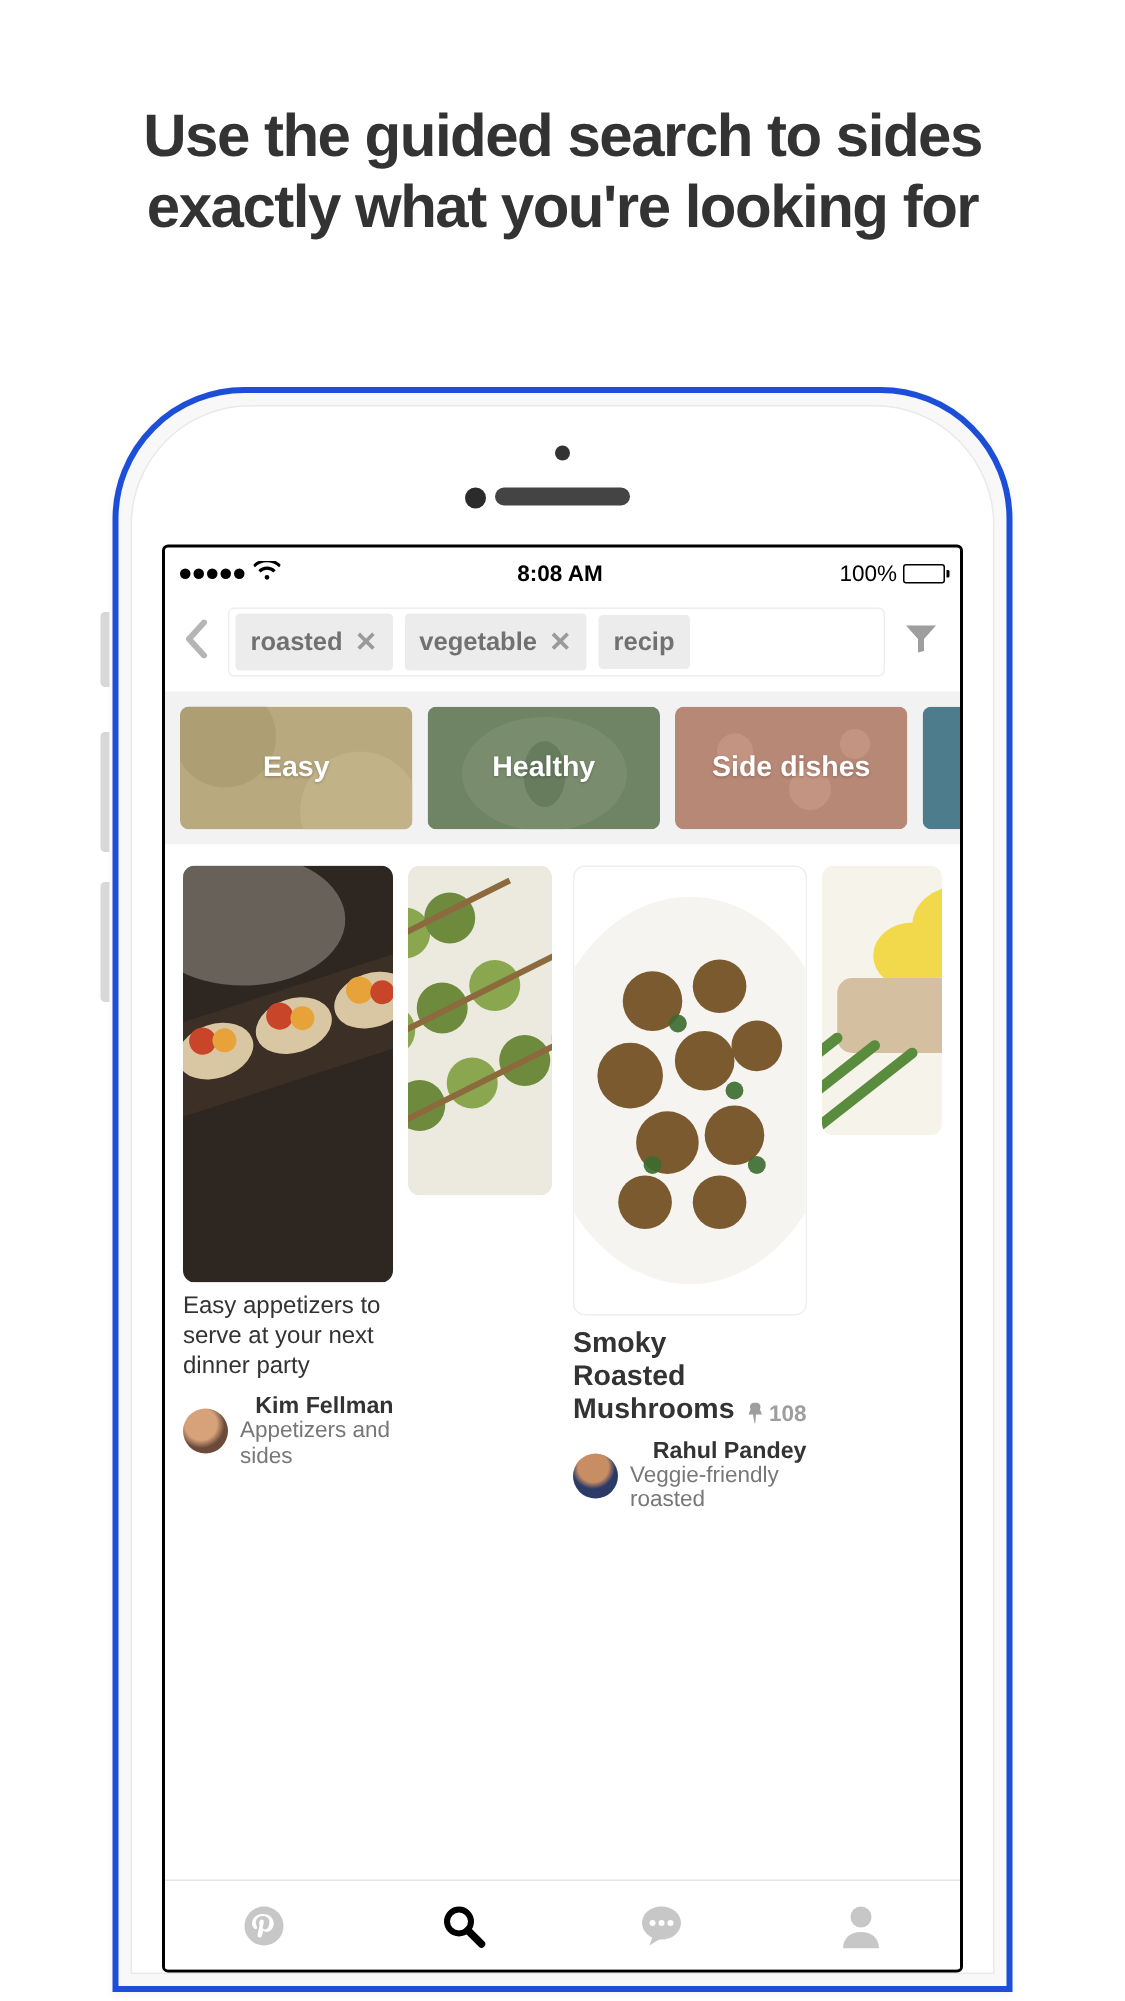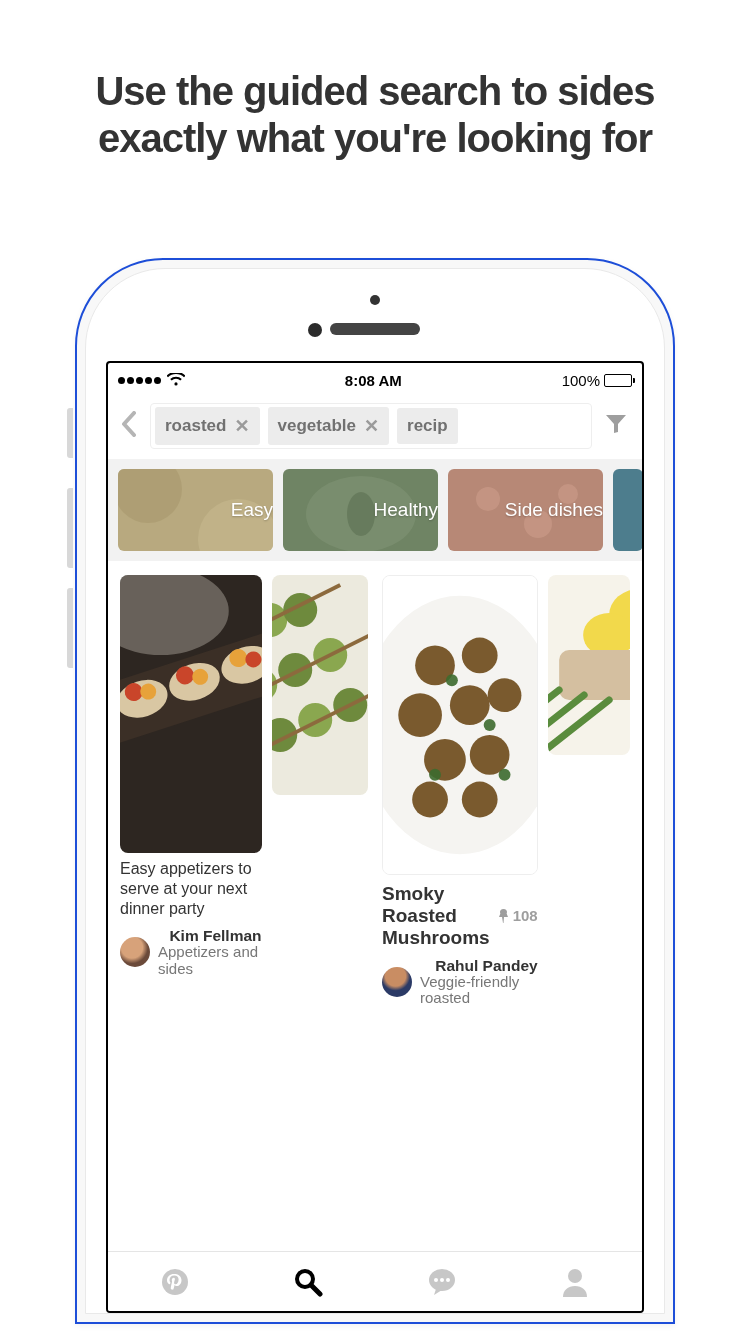--- a/index.html
+++ b/index.html
@@ -23,21 +23,21 @@
   
   .phone {
     position: absolute;
     left: 50%;
     top: 258px;
     transform: translateX(-50%);
     width: 600px;
   }
   .phone-outer {
     width: 600px;
-    border: 2px solid #1d4ed8;
+    border: 4px solid #1d4ed8;
     border-radius: 88px 88px 0 0;
     background: #f8f8f8;
     padding: 8px;
     box-shadow: 0 2px 6px rgba(0,0,0,0.05);
   }
   .phone-inner {
     background: #fff;
     border-radius: 80px 80px 0 0;
     border: 1px solid #e9e9e9;
     padding-top: 22px;
@@ -145,23 +145,23 @@
   .filter-ico { width:32px;text-align:center;color:#9e9e9e; }
   
   .guides-wrap { background:#f2f2f2; padding:10px 0 10px 10px; }
   .guides { display:flex; gap:10px; overflow:hidden; }
   .guide {
     flex:0 0 155px;
     height:82px;
     border-radius:6px;
     display:flex;
     align-items:center;
-    justify-content:flex-end;
+    justify-content:center;
     color:#fff;
-    font-weight:400;
+    font-weight:700;
     font-size:19px;
     position:relative;
     overflow:hidden;
   }
   .g-bg { position:absolute; inset:0; }
   .guide span { position:relative; z-index:1; text-shadow:0 1px 2px rgba(0,0,0,.25); }
   
   .feed {
     flex:1;
     display:flex;
@@ -180,21 +180,21 @@
   .desc {
     font-size:16px;
     color:#333;
     line-height:1.25;
     margin-top:6px;
   }
   .card-title { font-weight:800; font-size:19px; color:#333; margin-top:8px; line-height:1.15; }
   .card-source { color:#9e9e9e; font-weight:700; font-size:16px; margin-top:2px; }
   .pin-count { float:right; color:#9e9e9e; font-weight:700; font-size:15px; display:flex; align-items:center; gap:4px; }
   .pin-count svg { display:inline-block; }
-  .title-row { display:flex; justify-content:space-between; align-items:center; gap:8px; margin-top:8px; }
+  .title-row { display:flex; justify-content:space-between; align-items:flex-end; gap:8px; margin-top:8px; }
   .title-row .card-title { margin-top:0; flex:1; }
   .user {
     display:flex; align-items:center; gap:8px; margin-top:8px;
   }
   .avatar {
     width:30px;height:30px;border-radius:50%;flex-shrink:0;
   }
   .uname { font-weight:800; font-size:15.5px; color:#333; line-height:1.1;text-align:right; }
   .uboard { font-size:15px; color:#777; line-height:1.1; }
   

